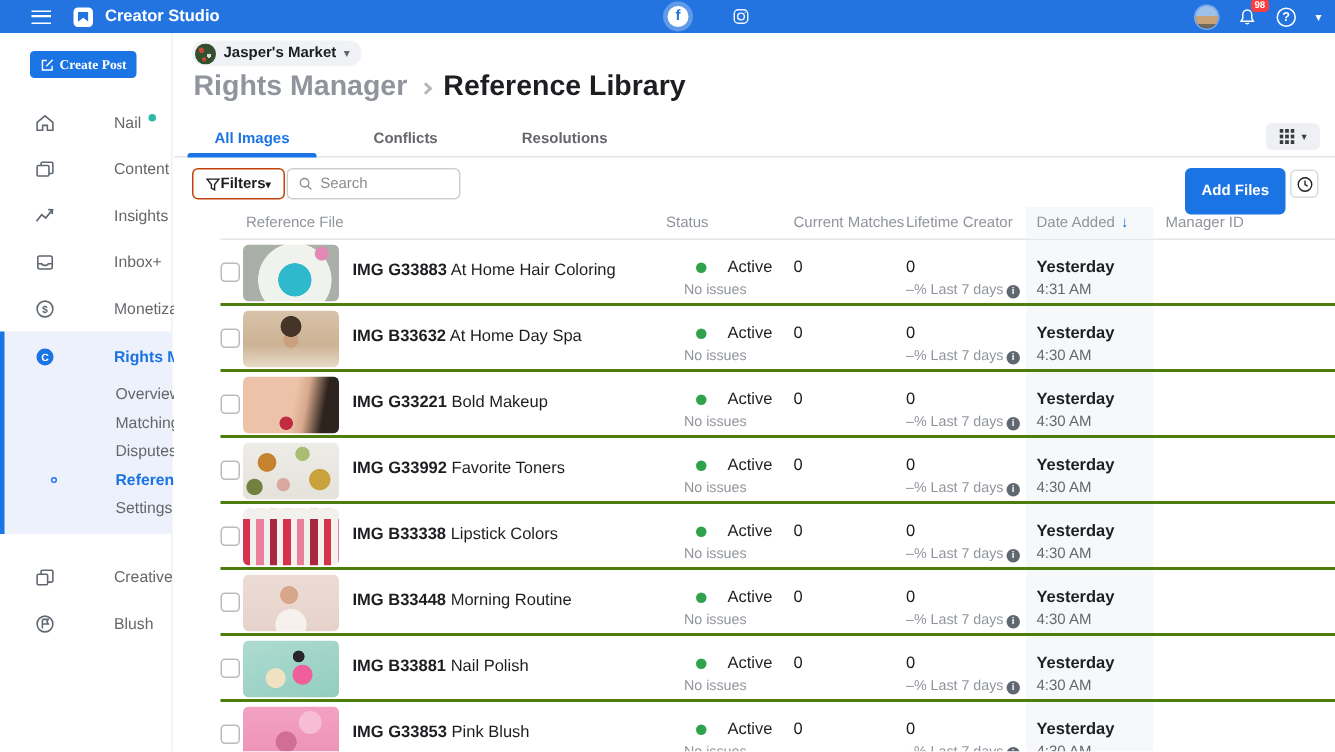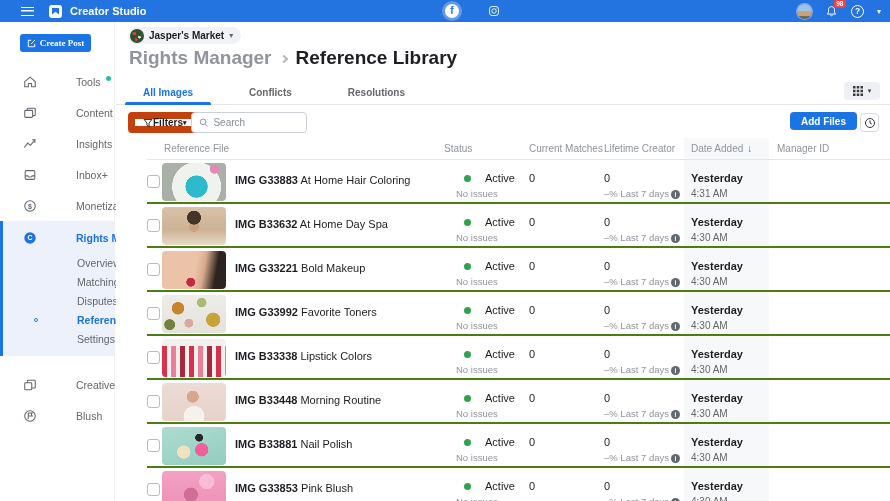--- a/index.html
+++ b/index.html
@@ -81,31 +81,31 @@
     color:#65676b; position:relative; cursor:pointer; margin-right:32px;justify-content:flex-end; }
   .tab.active { color:#1b74e4; }
   .tab.active::after { content:""; position:absolute; left:-6px; right:-6px; bottom:-1px; height:3px;
     background:#1b74e4; border-radius:2px 2px 0 0; }
   .grid-btn { position:absolute; right:10px; top:60px; width:36px; height:18px; background:#eef0f3;
     border-radius:4px; display:flex; align-items:center; justify-content:center; gap:5px; cursor:pointer; border:none; }
   .caret-d { color:#3a3b3c; font-size:7px; }
   .caret-d::before { content:"▾"; }
 
   .toolbar { position:absolute; left:0; right:0; top:88px; height:30px; }
-  .filters-btn { position:absolute; left:12px; top:2px; height:21px; border:7px solid #c2410c; border-radius:4px;
+  .filters-btn { position:absolute; left:12px; top:2px; height:21px; border:1px solid #c2410c; border-radius:4px;
     background:#fff; display:flex; align-items:center; gap:0; padding:0 8px; font-size:10px; font-weight:bold;
     color:#1c1e21; cursor:pointer; font-family:inherit; }
   .filters-caret { color:#1c1e21; font-size:7px; }
   .filters-caret::before { content:"▾"; }
   .search-box { position:absolute; left:75px; top:2px; width:116px; height:21px; border:1px solid #ccd0d5;
     border-radius:4px; background:#fff; display:flex; align-items:center; gap:5px; padding:0 7px; }
   .search-box input { border:none; outline:none; font-size:10px; width:100%; color:#1c1e21;
     font-family:inherit; background:transparent; }
   .search-box input::placeholder { color:#8a8d91; }
-  .add-files-btn { position:absolute; right:33px; top:2px; height:18px; background:#1b74e4; color:#fff;
+  .add-files-btn { position:absolute; right:33px; top:2px; height:31px; background:#1b74e4; color:#fff;
     border:none; border-radius:4px; font-size:10px; font-weight:bold; padding:0 11px; cursor:pointer; font-family:inherit; }
   .history-btn { position:absolute; right:11px; top:3px; width:19px; height:19px; background:#fff;
     border:1px solid #d8dadf; border-radius:4px; display:flex; align-items:center; justify-content:center; cursor:pointer; }
 
   
   .table { position:absolute; left:31px; width:750px; top:116px; bottom:0; }
   .thead { height:22px; display:flex; align-items:stretch; border-bottom:1px solid #e4e6eb; }
   .th { font-size:10px; color:#90949c; display:flex; align-items:center; }
   .h-ref { width:297px; padding-left:17px; }
   .w-status { width:85px; } .w-current { width:75px; } .w-lifetime { width:80px; }
@@ -180,21 +180,21 @@
     <span>Create Post</span>
   </button>
 
   <div class="menu">
     <div class="side-item">
       <span class="side-icon">
         <svg width="14" height="14" viewBox="0 0 16 16" fill="none" stroke="currentColor" stroke-width="1.2">
             <path d="M2 7.5 L8 2.5 L14 7.5 V13.5 H9.8 V9.8 H6.2 V13.5 H2 Z"></path>
           </svg>
       </span>
-      <span class="side-label">Tools</span>
+      <span class="side-label">Nail</span>
       <span class="teal-dot"></span>
     </div>
     <div class="side-item">
       <span class="side-icon">
         <svg width="14" height="14" viewBox="0 0 16 16" fill="none" stroke="currentColor" stroke-width="1.2">
             <rect x="2" y="5" width="9" height="8" rx="1"></rect>
             <path d="M5 5 V3.5 A1 1 0 0 1 6 2.5 H13 A1 1 0 0 1 14 3.5 V10 A1 1 0 0 1 13 11 H11"></path>
           </svg>
       </span>
       <span class="side-label">Content Library</span>

